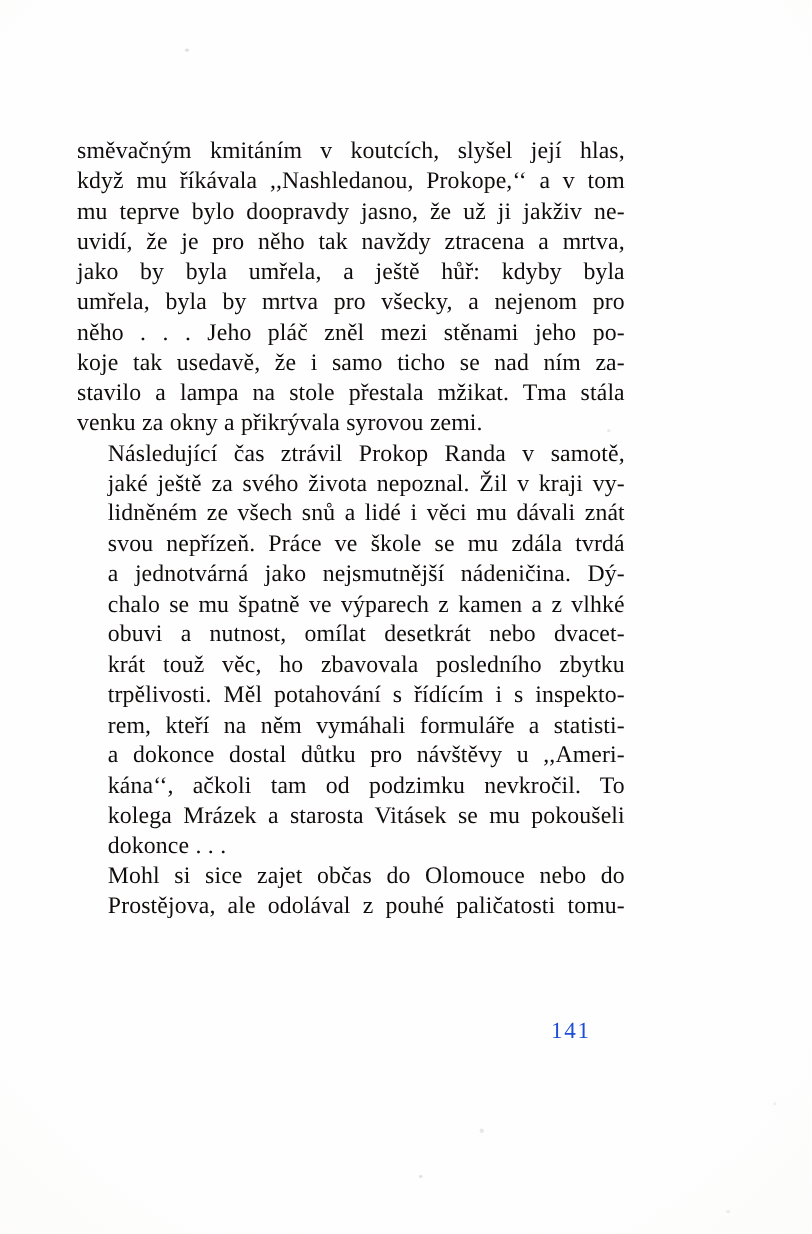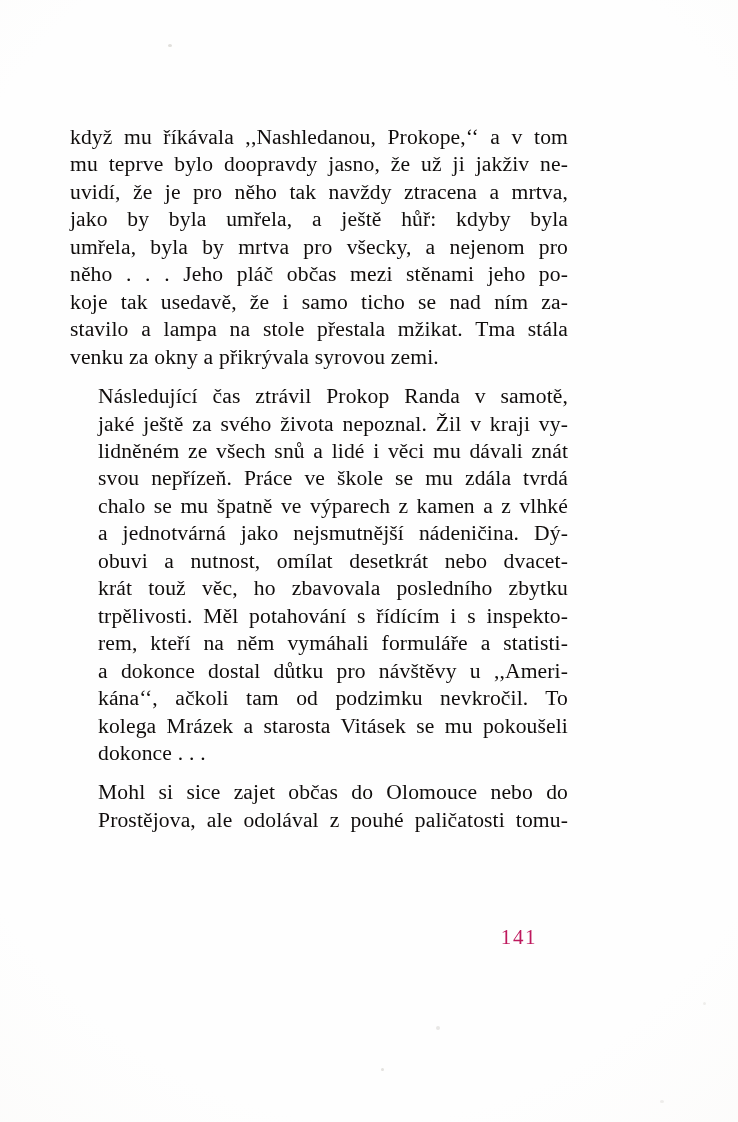--- a/index.html
+++ b/index.html
@@ -46,21 +46,21 @@
     text-align: justify;
     text-align-last: left;
     font-size: 21.6px;
     line-height: 27.45px;
     letter-spacing: 0.12px;
     word-spacing: 0.2px;
     hyphens: none;
   }
 
   .para + .para {
-    margin-top: 12px;
+    margin-top: 0;
   }
 
   
   .para--continued {
     text-indent: 0;
   }
 
   
   .para--gapped {
     margin-top: 26px;
@@ -92,21 +92,21 @@
   .folio {
     position: absolute;
     left: 0;
     top: 925px;
     width: 728px;
     text-align: center;
     padding-left: 310px;
     box-sizing: border-box;
     font-size: 21px;
     letter-spacing: 1.6px;
-    color: #be185d;
+    color: #1d4ed8;
     font-variant-numeric: oldstyle-nums;
   }
 
   
   .speck {
     position: absolute;
     background: #c9c6c0;
     border-radius: 50%;
     pointer-events: none;
   }
@@ -120,38 +120,39 @@
 </head>
 <body>
 
 <div class="page">
 
   <div class="paper-tint"></div>
 
   <div class="text-block">
 
     <p class="para para--continued">
+      <span class="ln ln--just">směvačným kmitáním v koutcích, slyšel její hlas,</span>
       <span class="ln ln--just">když mu říkávala ,,Nashledanou, Prokope,‘‘ a v tom</span>
       <span class="ln ln--just">mu teprve bylo doopravdy jasno, že už ji jakživ ne-</span>
       <span class="ln ln--just">uvidí, že je pro něho tak navždy ztracena a mrtva,</span>
       <span class="ln ln--just">jako by byla umřela, a ještě hůř: kdyby byla</span>
       <span class="ln ln--just">umřela, byla by mrtva pro všecky, a nejenom pro</span>
-      <span class="ln ln--just">něho . . . Jeho pláč občas mezi stěnami jeho po-</span>
+      <span class="ln ln--just">něho . . . Jeho pláč zněl mezi stěnami jeho po-</span>
       <span class="ln ln--just">koje tak usedavě, že i samo ticho se nad ním za-</span>
       <span class="ln ln--just">stavilo a lampa na stole přestala mžikat. Tma stála</span>
       <span class="ln ln--last">venku za okny a přikrývala syrovou zemi.</span>
     </p>
 
     <p class="para para--gapped">
       <span class="ln ln--just">Následující čas ztrávil Prokop Randa v samotě,</span>
       <span class="ln ln--just">jaké ještě za svého života nepoznal. Žil v kraji vy-</span>
       <span class="ln ln--just">lidněném ze všech snů a lidé i věci mu dávali znát</span>
       <span class="ln ln--just">svou nepřízeň. Práce ve škole se mu zdála tvrdá</span>
+      <span class="ln ln--just">a jednotvárná jako nejsmutnější nádeničina. Dý-</span>
       <span class="ln ln--just">chalo se mu špatně ve výparech z kamen a z vlhké</span>
-      <span class="ln ln--just">a jednotvárná jako nejsmutnější nádeničina. Dý-</span>
       <span class="ln ln--just">obuvi a nutnost, omílat desetkrát nebo dvacet-</span>
       <span class="ln ln--just">krát touž věc, ho zbavovala posledního zbytku</span>
       <span class="ln ln--just">trpělivosti. Měl potahování s řídícím i s inspekto-</span>
       <span class="ln ln--just">rem, kteří na něm vymáhali formuláře a statisti-</span>
       <span class="ln ln--just">a dokonce dostal důtku pro návštěvy u ,,Ameri-</span>
       <span class="ln ln--just">kána‘‘, ačkoli tam od podzimku nevkročil. To</span>
       <span class="ln ln--just">kolega Mrázek a starosta Vitásek se mu pokoušeli</span>
       <span class="ln ln--last">dokonce . . .</span>
     </p>
 

